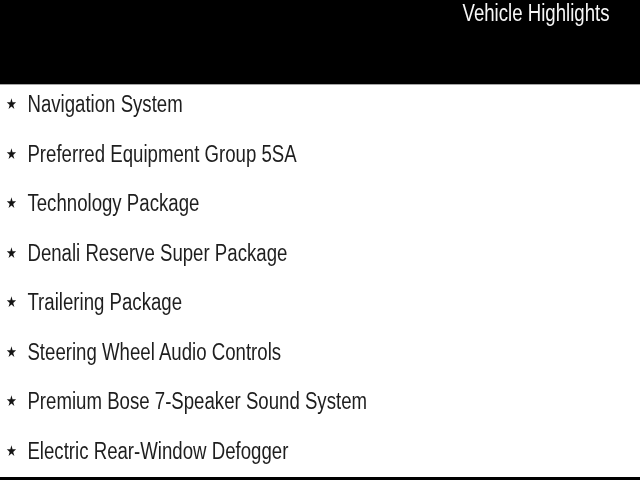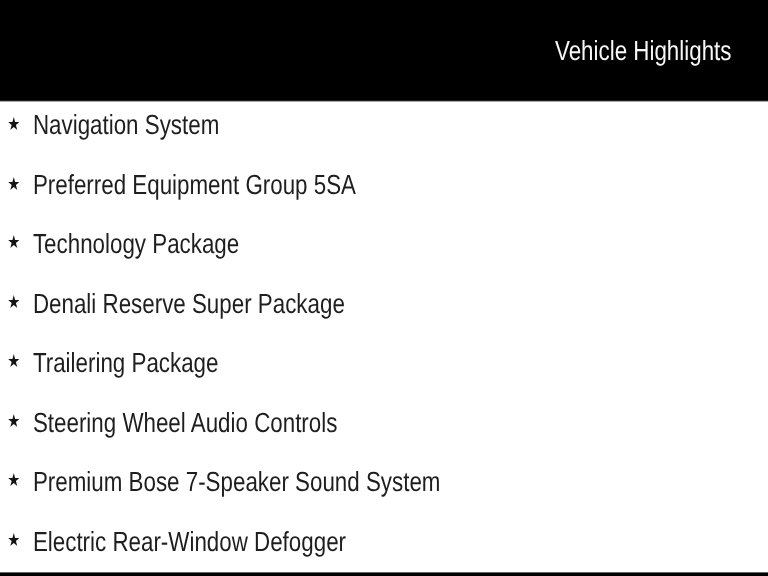--- a/index.html
+++ b/index.html
@@ -16,21 +16,20 @@
     overflow: hidden;
   }
   .header {
     position: absolute;
     top: 0; left: 0; right: 0;
     height: 85px;
     box-sizing: border-box;
     background: #000000;
     border-bottom: 1px solid #a5a5a5;
     display: flex;
-    align-items: center;
     justify-content: flex-end;
     padding-right: 30px;
   }
   .header-title {
     color: #f7f7f7;
     font-size: 23px;
     white-space: nowrap;
     transform: scaleX(0.81);
     transform-origin: right center;
   }

